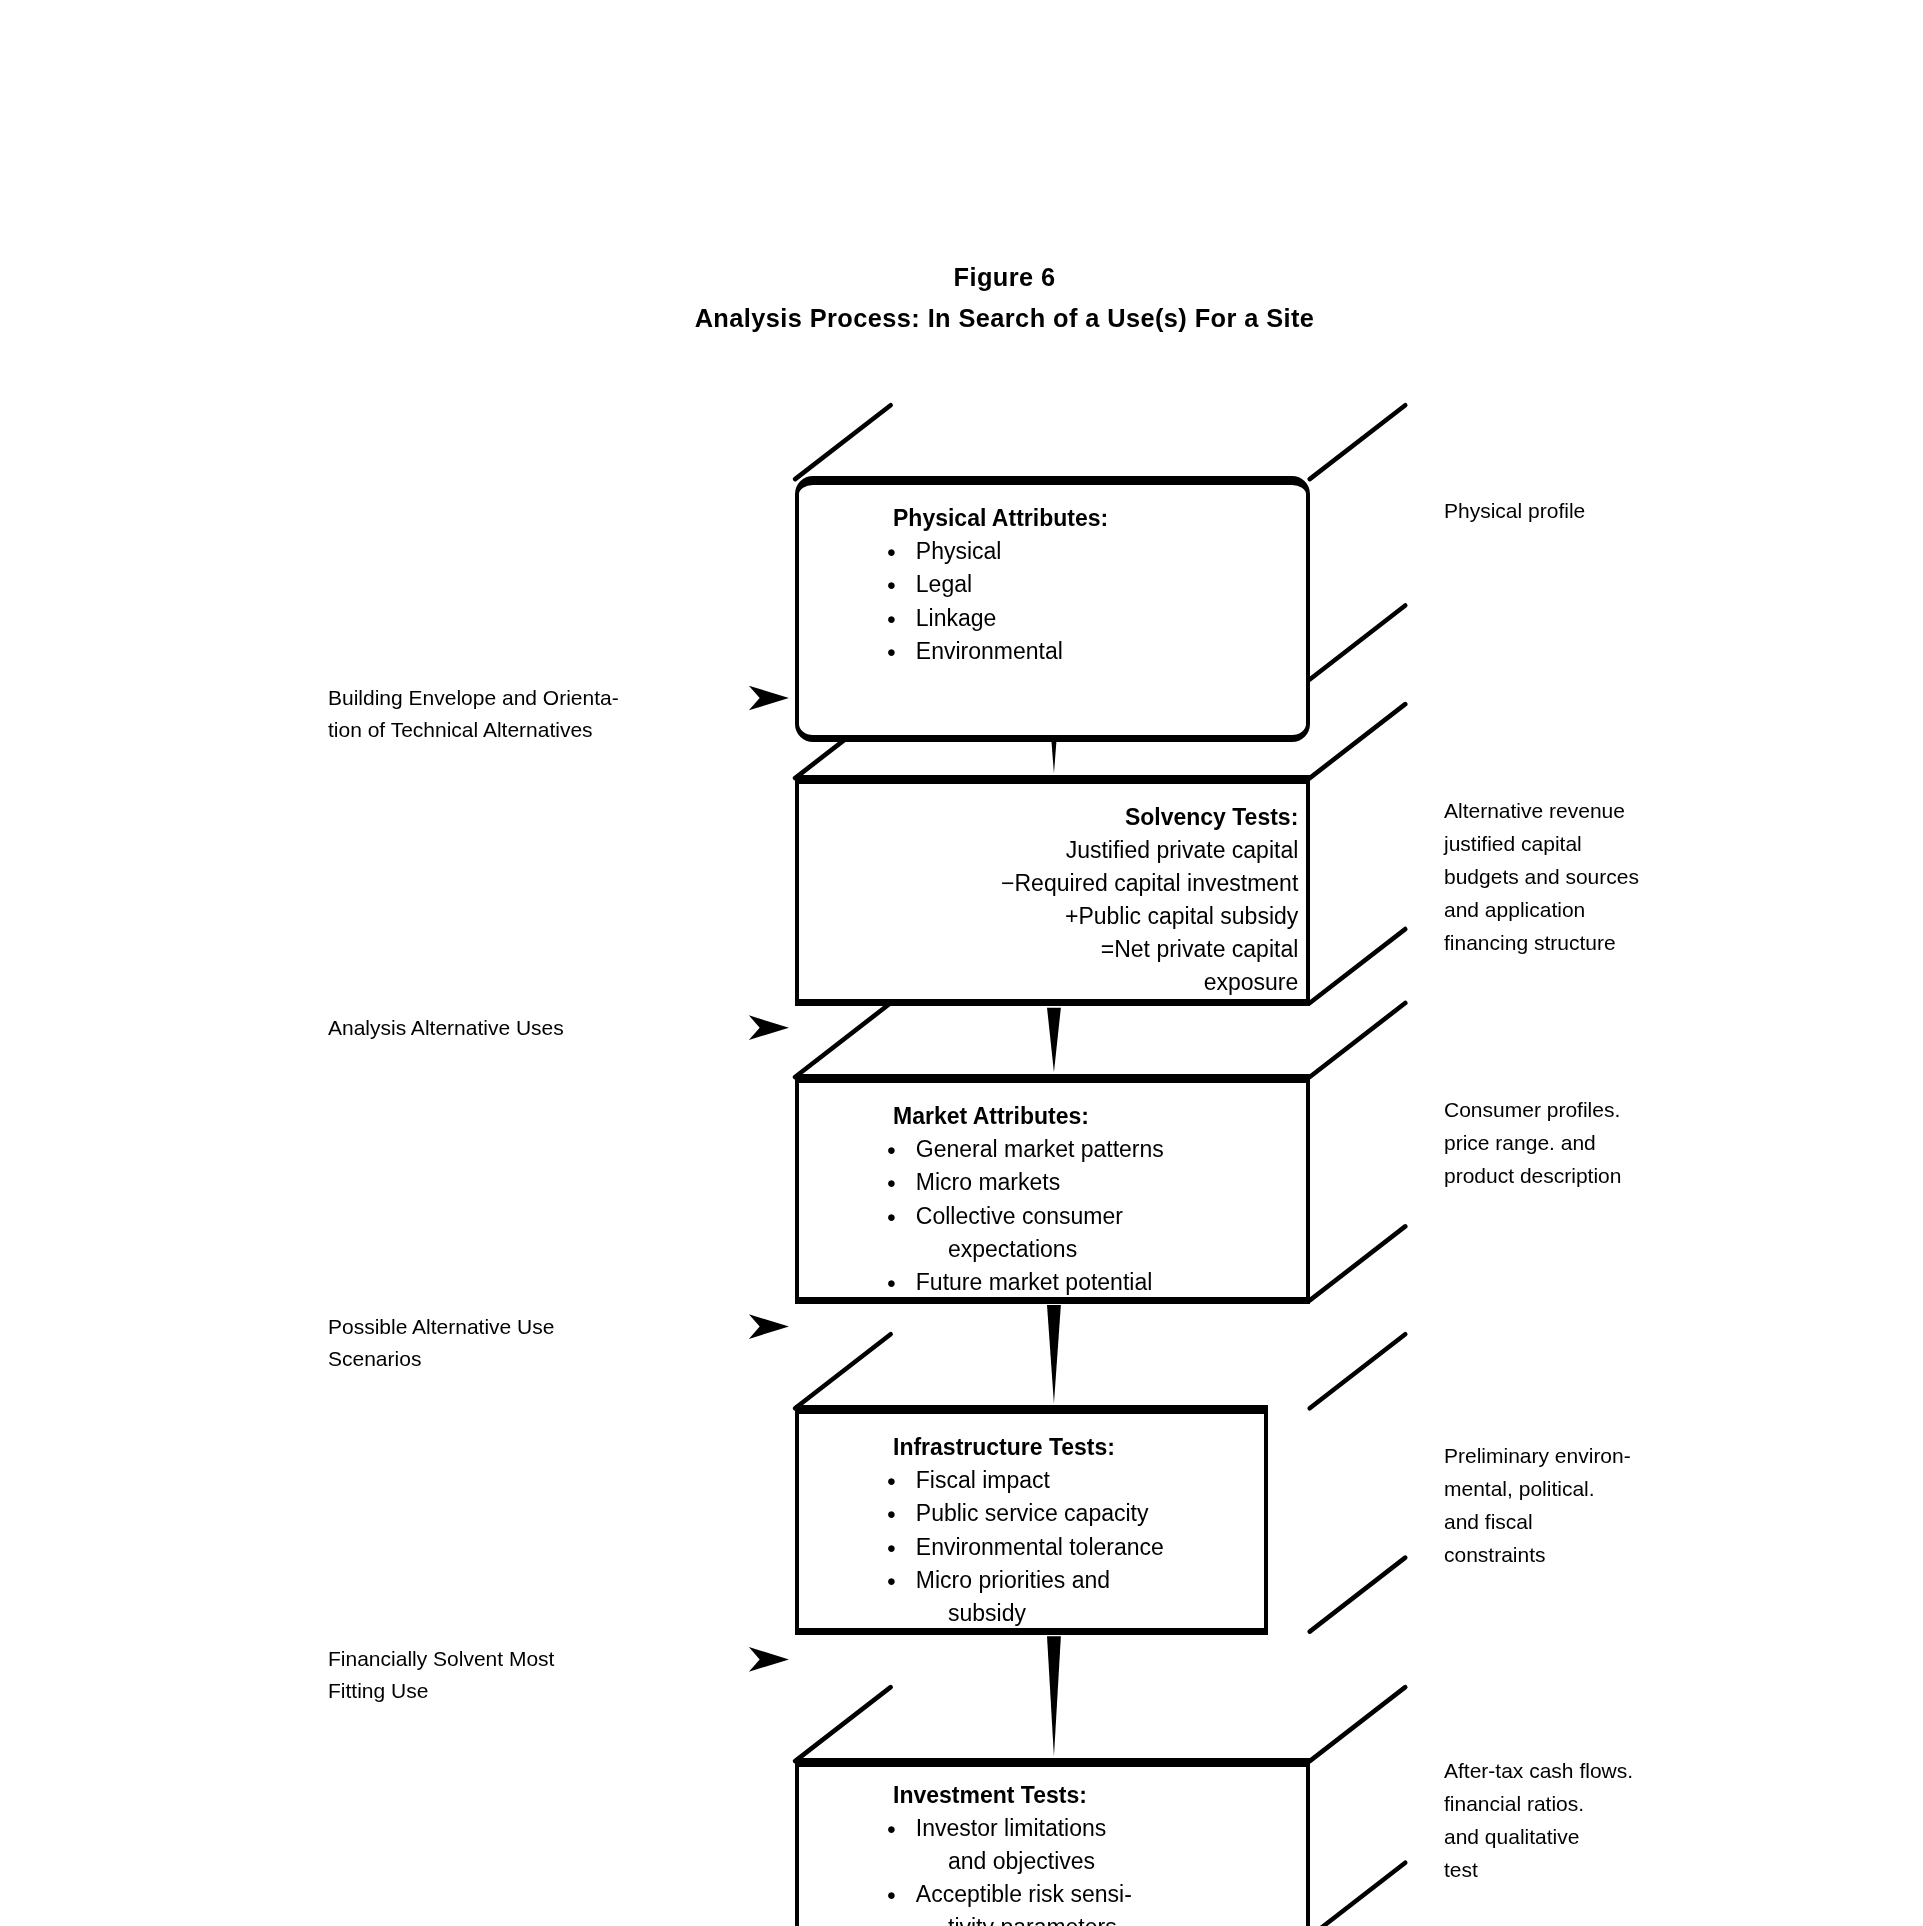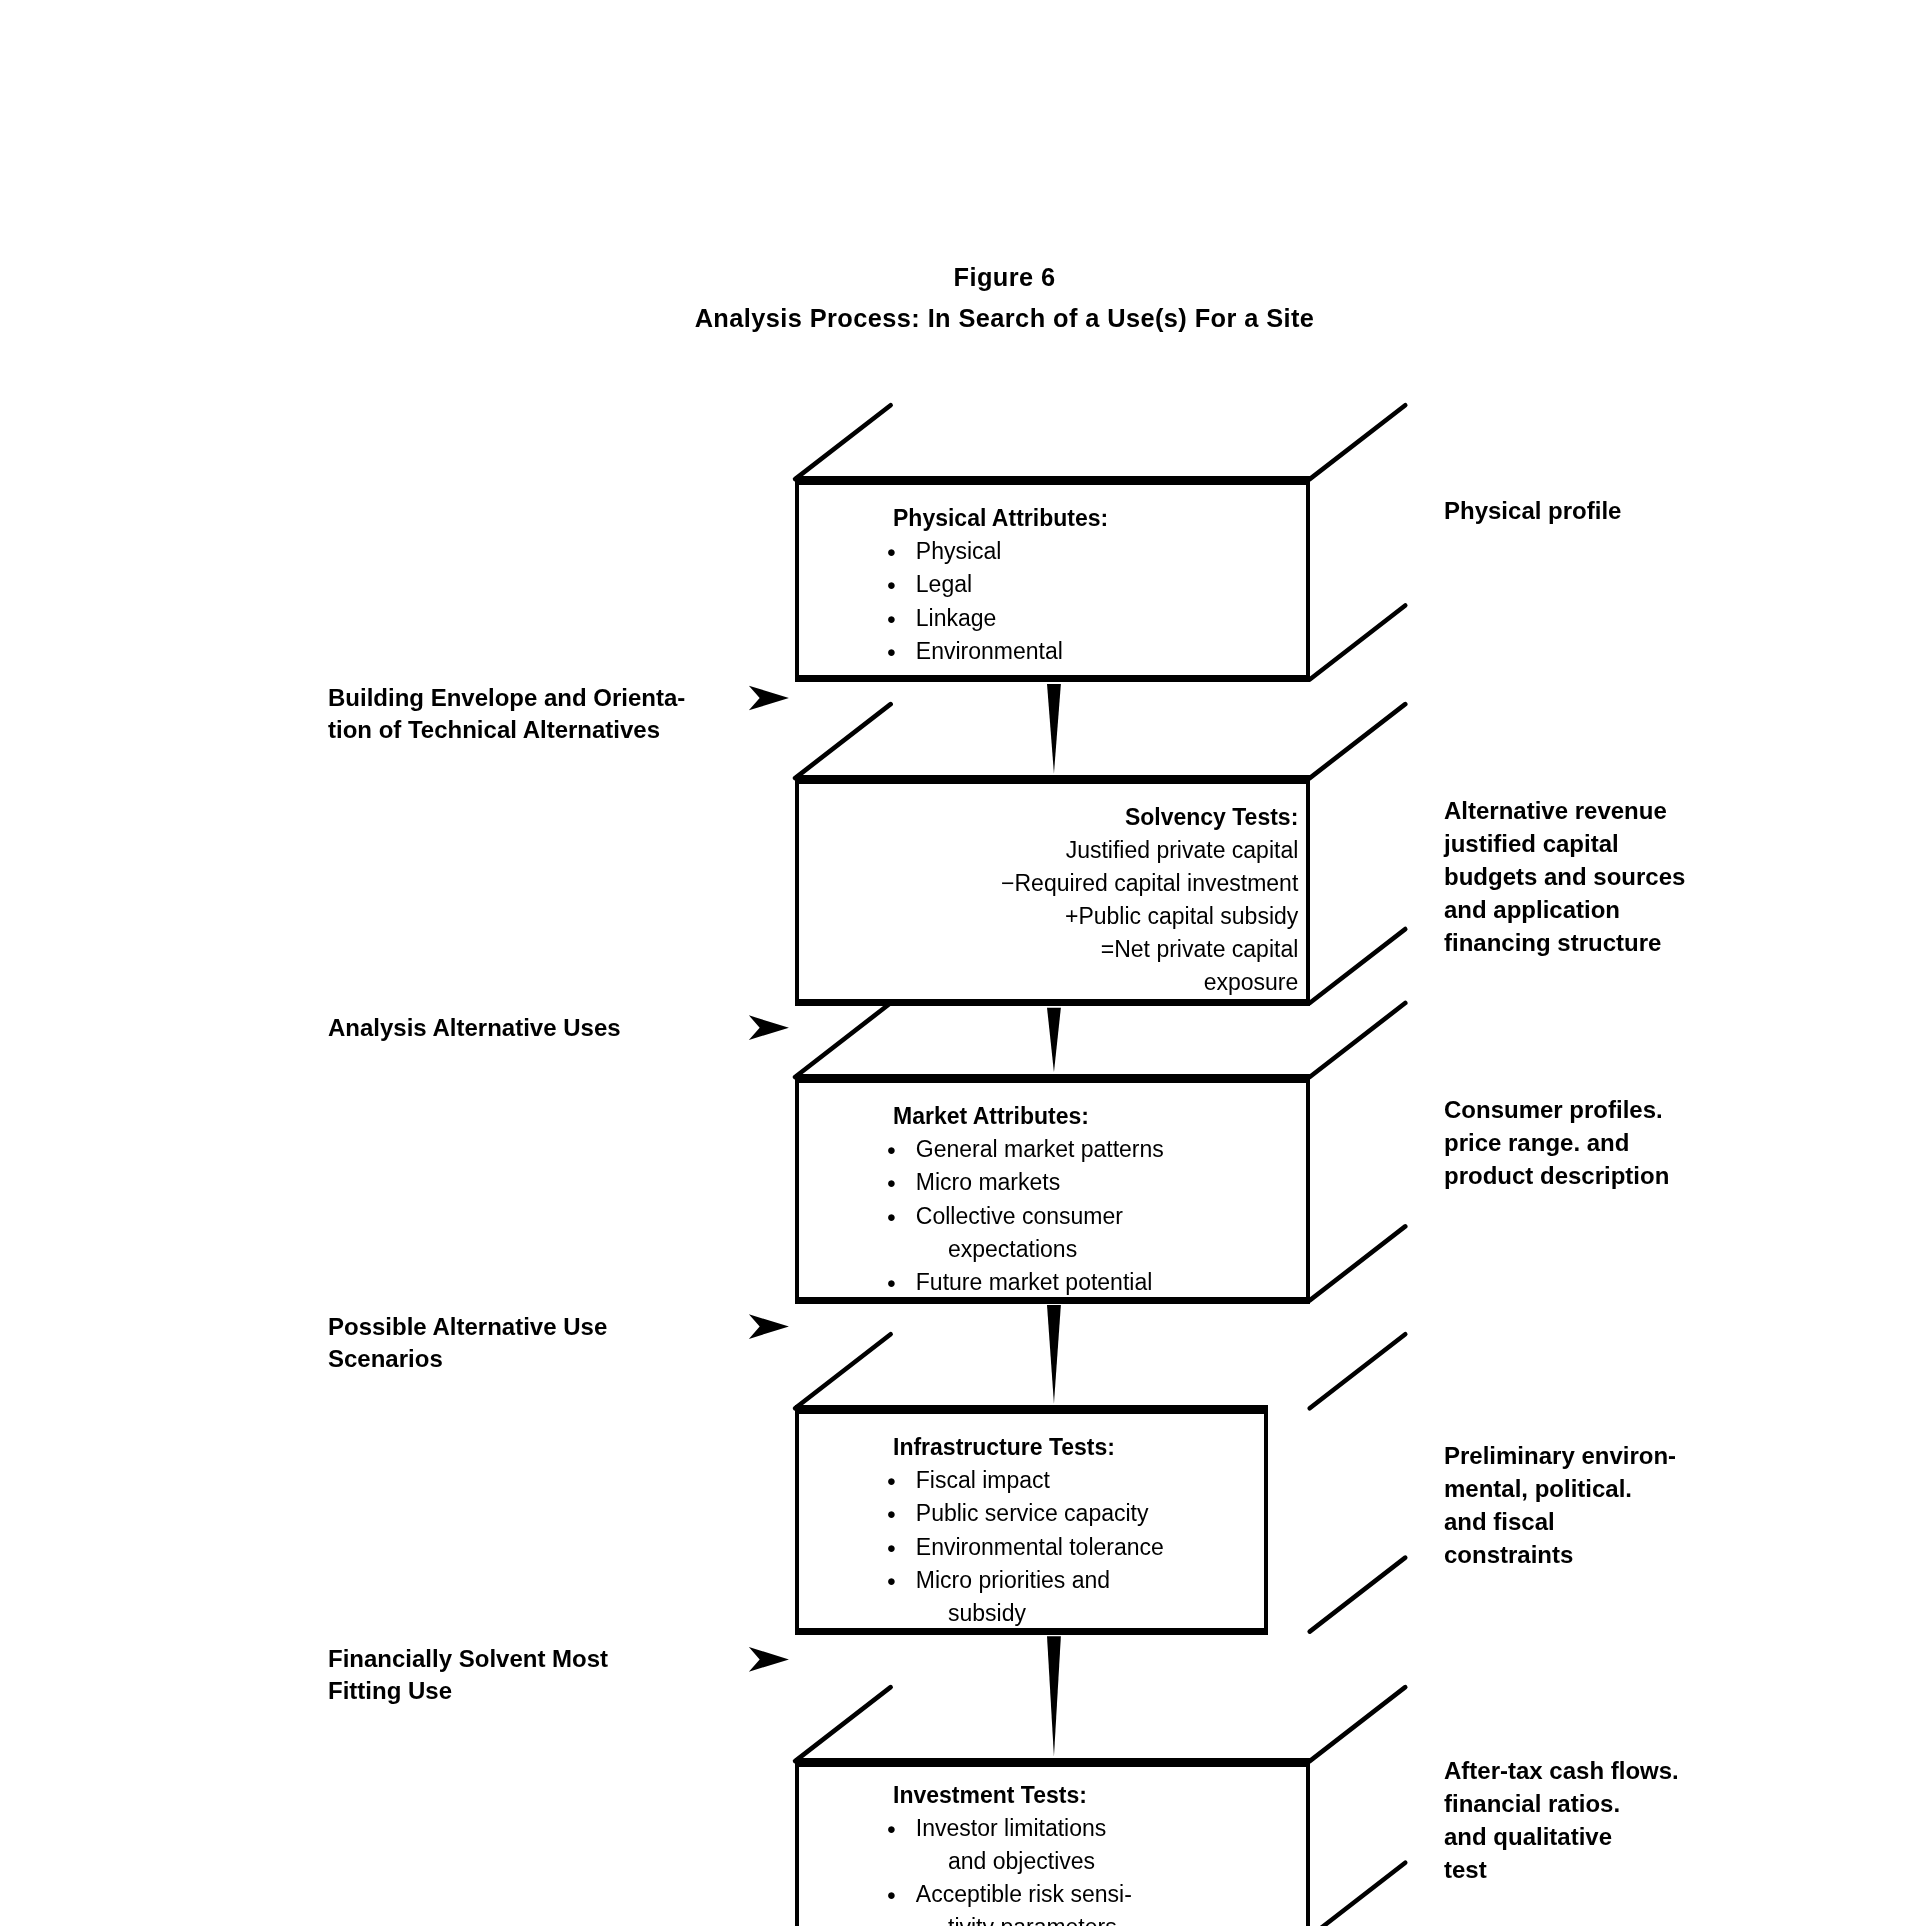--- a/index.html
+++ b/index.html
@@ -19,21 +19,21 @@
     position:absolute;background:#ffffff;box-sizing:border-box;
     border:4.6px solid #000;border-top-width:9.2px;border-bottom-width:7.7px;
   }
   .fbox-inner{font-size:23px;line-height:33px;}
   .bhead{font-weight:700;white-space:nowrap;}
   .item-line{white-space:nowrap;}
   .bullet{display:inline-block;width:29px;margin-left:-6.2px;font-size:15.4px;vertical-align:2.3px;}
   .pfx{display:inline-block;width:34px;margin-left:1.5px;}
   .no-pfx{display:inline-block;margin-left:24px;}
   .cont{margin-left:55px;}
-  .llabel,.rlabel{position:absolute;font-size:24px;white-space:nowrap;font-weight:bold;}
+  .llabel,.rlabel{position:absolute;font-size:21px;white-space:nowrap;}
   .llabel{line-height:32px;}
   .rlabel{line-height:33px;}
 </style>
 </head>
 <body>
 
 <div class="page">
 
   <div class="title-block">
     <div>Figure 6</div>
@@ -61,21 +61,21 @@
       <polygon points="2718,3388 2754,3388 2736,3644" fill="#000000"></polygon>
       <polygon points="2718,4248 2754,4248 2736,4560" fill="#000000"></polygon>
       <polygon points="2714,5040 2758,5040 2736,5204" fill="#000000"></polygon>
       <polygon points="2048,1812 1944,1780 1972,1812 1944,1844" fill="#000000"></polygon>
       <polygon points="2048,2668 1944,2636 1972,2668 1944,2700" fill="#000000"></polygon>
       <polygon points="2048,3444 1944,3412 1972,3444 1944,3476" fill="#000000"></polygon>
       <polygon points="2048,4308 1944,4276 1972,4308 1944,4340" fill="#000000"></polygon>
     </svg>
 
   <div id="boxes">
-      <div class="fbox" style="left: 795px; top: 476px; width: 515px; height: 206px;">
+      <div class="fbox" style="left: 795px; top: 476px; width: 515px; height: 266px; border-radius: 18px;">
         <div class="fbox-inner" style="padding: 17px 7.7px 0px 94px;">
           <div class="bhead">Physical Attributes:</div>
           <div class="item-line"><span class="bullet">●</span><span class="">Physical</span></div>
           <div class="item-line"><span class="bullet">●</span><span class="">Legal</span></div>
           <div class="item-line"><span class="bullet">●</span><span class="">Linkage</span></div>
           <div class="item-line"><span class="bullet">●</span><span class="">Environmental</span></div>
         </div>
       </div>
       <div class="fbox" style="left: 795px; top: 775px; width: 515px; height: 231px;">
         <div class="fbox-inner" style="padding: 17px 7.7px 0px 94px; text-align: right;">

